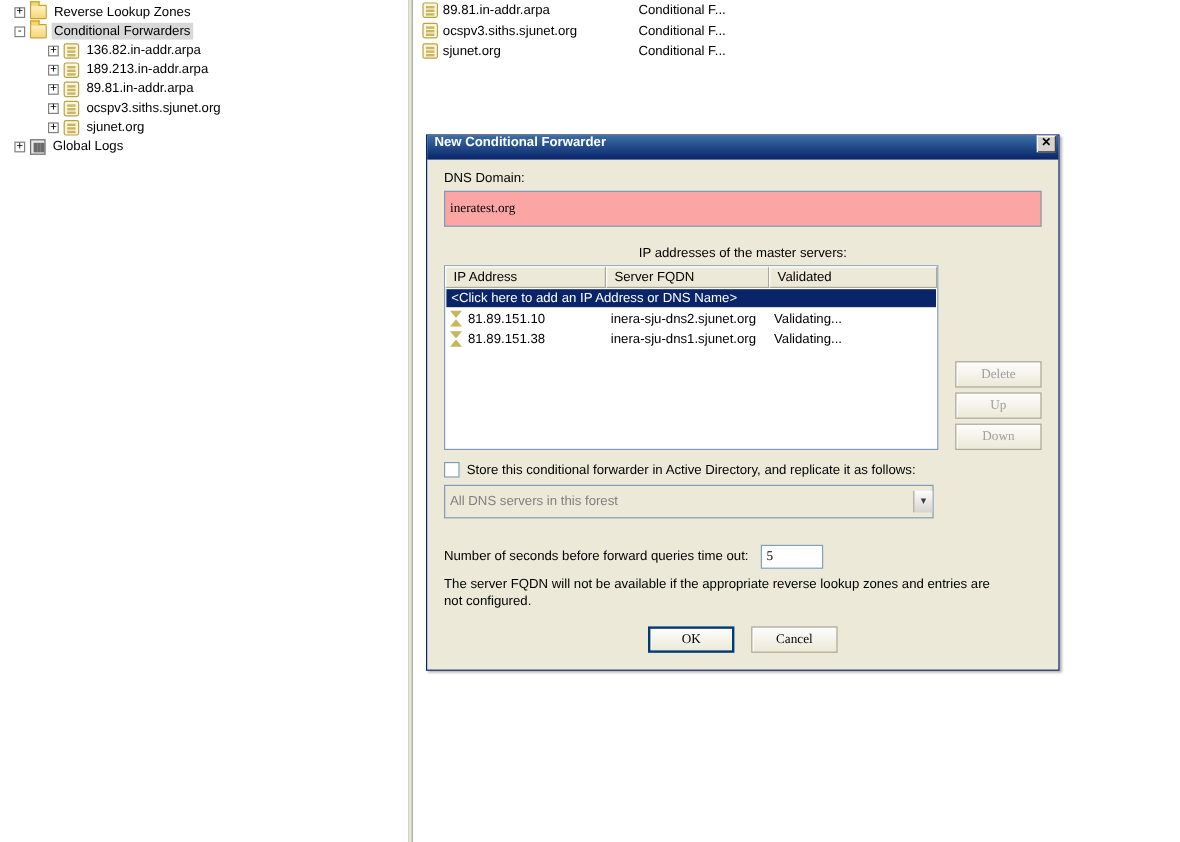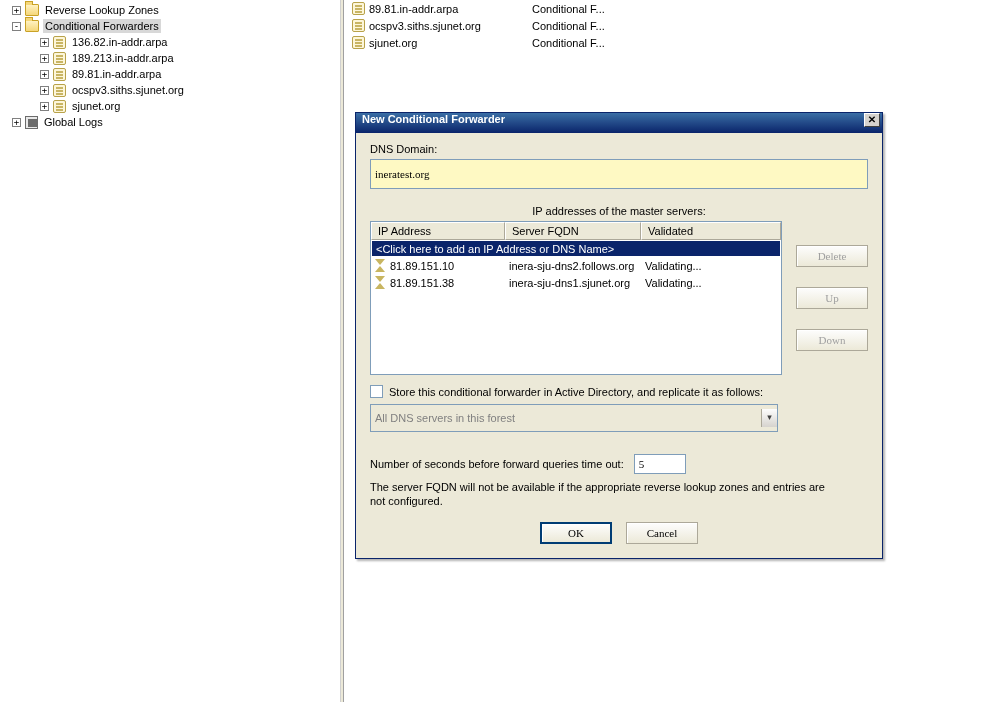--- a/index.html
+++ b/index.html
@@ -116,25 +116,25 @@
   }
   .close-btn{
     width:16px;height:14px;background:#d6d3ce;border:1px solid #fff;
     border-right-color:#404040;border-bottom-color:#404040;
     font-size:10px;line-height:11px;text-align:center;color:#000;font-family:Arial;
   }
   .dlg-body{ padding:10px 14px 14px 14px; }
   .field-label{ margin-bottom:4px; display:block; }
   .text-input{
     width:100%; height:20px; border:1px solid #7f9db9;
-    background:#fef9c3; font:11px Tahoma; padding:14px 4px;
+    background:#fca5a5; font:11px Tahoma; padding:14px 4px;
   }
   .section-label{ margin-top:16px; margin-bottom:4px; display:block;text-align:center; }
 
-  .grid-wrap{ display:flex; gap:14px; align-items:center;}
+  .grid-wrap{ display:flex; gap:14px; align-items:flex-end;}
   .grid{
     flex:1;
     border:1px solid #7f9db9;
     background:#fff;
     height:154px;
   }
   .grid-head{
     display:flex; height:18px;
     background:#ece9d8;
   }
@@ -160,21 +160,21 @@
   .hourglass{
     width:11px;height:13px;position:relative;
   }
   .hourglass::before,.hourglass::after{
     content:"";position:absolute;left:0;width:0;height:0;
     border-left:5px solid transparent;border-right:5px solid transparent;
   }
   .hourglass::before{top:0;border-top:6px solid #c8b560;}
   .hourglass::after{bottom:0;border-bottom:6px solid #c8b560;}
 
-  .side-btns{ width:72px; display:flex; flex-direction:column; gap:20px; }
+  .side-btns{ width:72px; display:flex; flex-direction:column; gap:4px; }
   .win-btn{
     height:22px;
     border:1px solid #aca899;
     background:linear-gradient(#fdfdfd,#ece9d8);
     font:11px Tahoma; color:#000;
     box-shadow: inset 1px 1px 0 #fff;
   }
   .win-btn:disabled, .win-btn.disabled{
     color:#a0a0a0;
   }
@@ -312,21 +312,21 @@
           <div class="gh fqdn">Server FQDN</div>
           <div class="gh val">Validated</div>
         </div>
         <div class="grid-body">
           <div class="add-row">&lt;Click here to add an IP Address or DNS Name&gt;</div>
           <div class="gr">
             <div class="gc ip">
                 <span class="hourglass"></span>
                 <span>81.89.151.10</span>
               </div>
-            <div class="gc fqdn">inera-sju-dns2.follows.org</div>
+            <div class="gc fqdn">inera-sju-dns2.sjunet.org</div>
             <div class="gc val">Validating...</div>
           </div>
           <div class="gr">
             <div class="gc ip">
                 <span class="hourglass"></span>
                 <span>81.89.151.38</span>
               </div>
             <div class="gc fqdn">inera-sju-dns1.sjunet.org</div>
             <div class="gc val">Validating...</div>
           </div>

